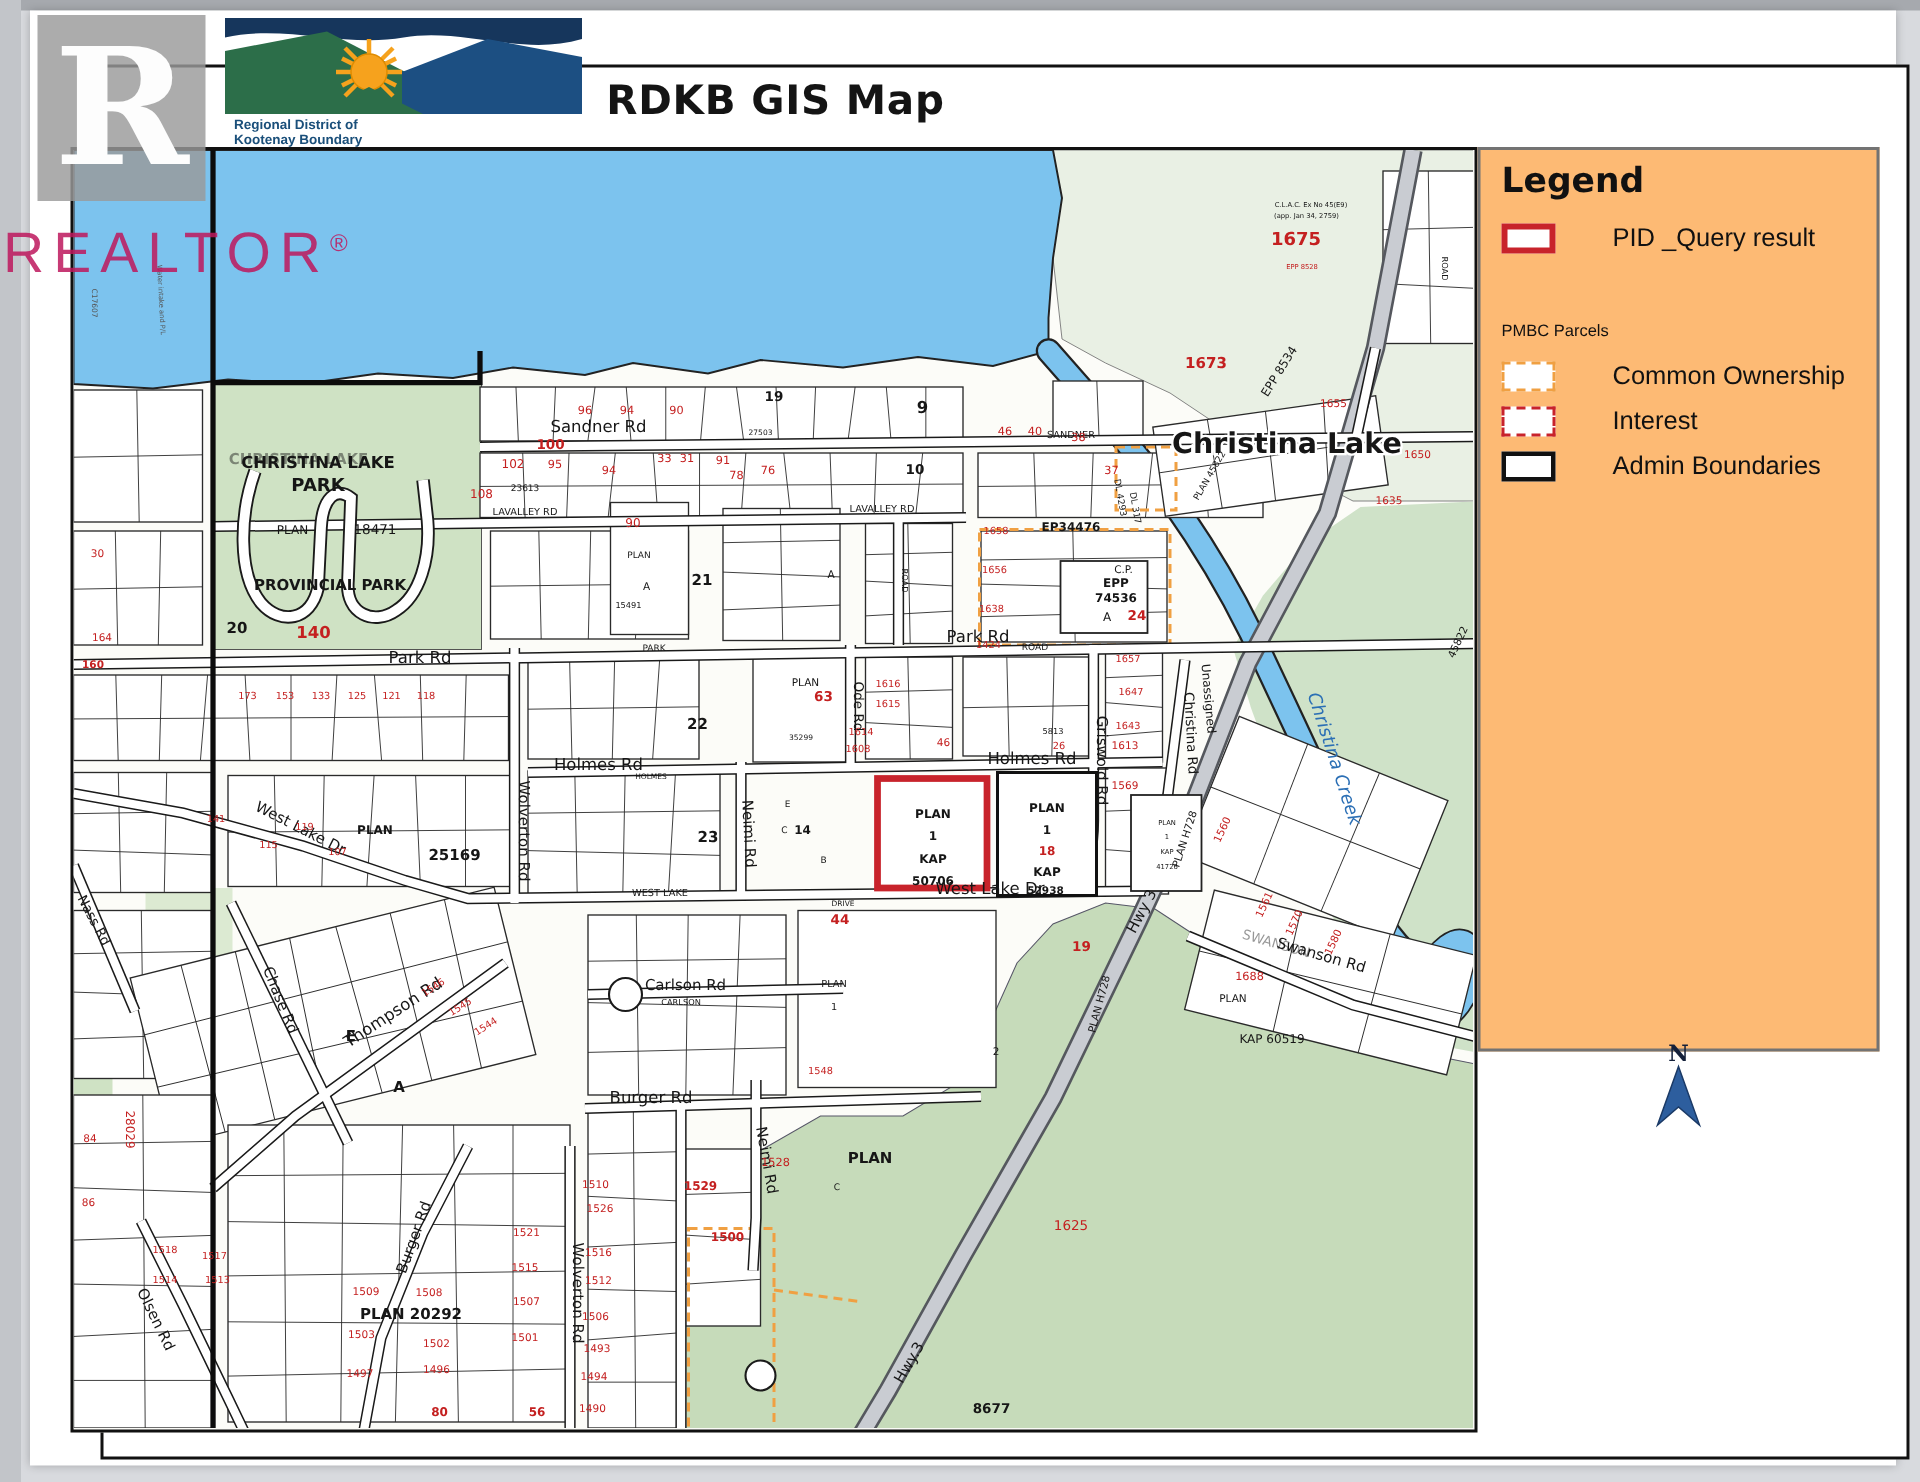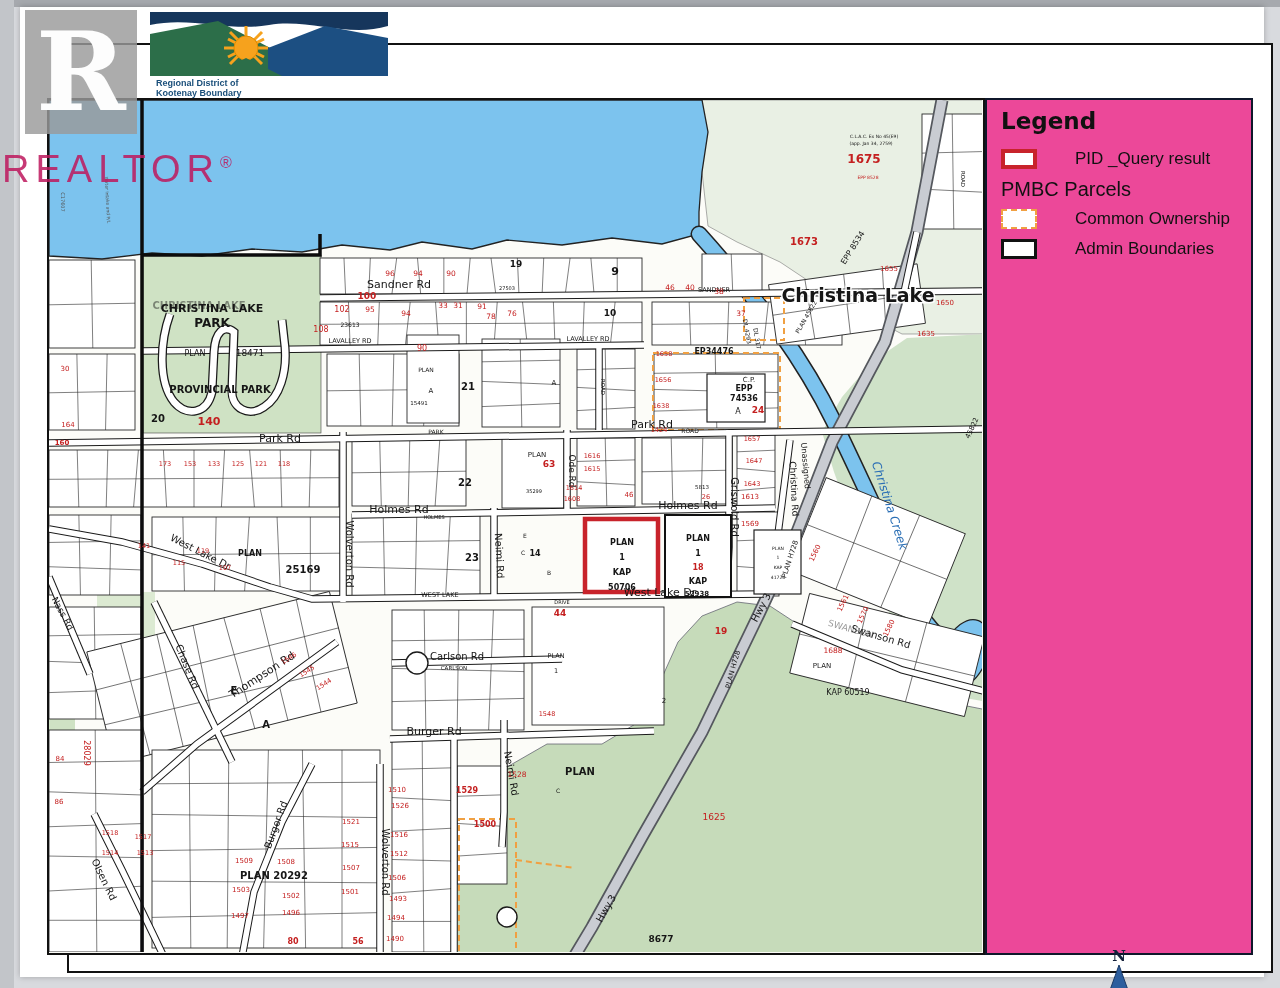--- a/index.html
+++ b/index.html
@@ -13,27 +13,27 @@
     border:2px solid #111;box-sizing:border-box;background:#fff;}
   .title{position:absolute;left:217px;top:52px;width:600px;text-align:center;
     font-size:27px;font-weight:bold;color:#141414;letter-spacing:.5px;
     font-family:"DejaVu Sans","Liberation Sans",sans-serif;}
   .logo{position:absolute;left:150px;top:12px;width:238px;height:88px;}
   .logo-text{position:absolute;left:6px;top:66px;font-size:9px;font-weight:bold;
     color:#1a4f7a;line-height:10px;}
   .map{position:absolute;left:47px;top:98px;width:938px;height:857px;
     border:2.5px solid #111;box-sizing:border-box;background:#fbfbf7;}
   .map svg{display:block;}
-  .panel{position:absolute;left:985px;top:98px;width:268px;height:857px;
-    border:2px solid #0f172a;box-sizing:border-box;background:#ec4899;}
+  .panel{position:absolute;left:985px;top:98px;width:268px;height:603px;
+    border:2px solid #737373;box-sizing:border-box;background:#fdba74;}
   .legend{position:absolute;left:14px;top:8px;}
   .legend-title{font-size:23px;font-weight:bold;color:#111;margin-bottom:10px;
     font-family:"DejaVu Sans","Liberation Sans",sans-serif;}
   .legend-row{display:flex;align-items:center;height:30px;gap:26px;}
-  .legend-header{font-size:20px;color:#111;height:30px;display:flex;align-items:center;}
+  .legend-header{font-size:11px;color:#111;height:30px;display:flex;align-items:center;margin-top:32px;}
   .sw{width:36px;height:20px;margin-right:12px;box-sizing:border-box;background:#fff;flex:0 0 36px;}
   .sw-pid{border:4px solid #c8232b;}
   .sw-common{border:2px dashed #f0a042;}
   .sw-interest{border:2px dashed #c8232b;}
   .sw-parcels{border:1.5px solid #8a8a8a;}
   .sw-admin{border:3.5px solid #111;}
   .legend-label{font-size:17px;color:#111;white-space:nowrap;}
   .info{position:absolute;left:0;bottom:6px;width:100%;}
   .north{position:absolute;left:0;top:0;width:100%;text-align:center;}
   .wm-block{position:absolute;left:25px;top:10px;width:112px;height:124px;
@@ -48,20 +48,21 @@
 <body>
 
 <div class="stage">
   <div class="edge-top"></div>
   <div class="edge-left"></div>
 
   <div class="sheet">
     <div class="pageframe"></div>
   </div>
 
+  <div class="title">RDKB GIS Map</div>
 
   <div class="logo">
     <svg width="238" height="64" viewBox="0 0 238 64">
       <rect x="0" y="0" width="238" height="64" fill="#ffffff"></rect>
       <path d="M0,0 H238 V14 C198,26 158,6 119,13 C80,20 40,4 0,13 Z" fill="#16365c"></path>
       <path d="M0,64 L0,22 L68,9 L128,40 L128,64 Z" fill="#2c6e49"></path>
       <path d="M118,64 L118,36 L175,14 L238,26 L238,64 Z" fill="#1c4f82"></path>
       <g stroke="#f6a21d" stroke-width="3">
         <line x1="96" y1="14" x2="96" y2="58"></line>
           <line x1="74" y1="36" x2="118" y2="36"></line>
@@ -621,20 +622,24 @@
         <span class="sw sw-pid"></span>
         <span class="legend-label">PID _Query result</span>
       </div>
       <div class="legend-header">PMBC Parcels</div>
       <div id="legend-items">
           <div class="legend-row">
             <span class="sw sw-common"></span>
             <span class="legend-label">Common Ownership</span>
           </div>
           <div class="legend-row">
+            <span class="sw sw-interest"></span>
+            <span class="legend-label">Interest</span>
+          </div>
+          <div class="legend-row">
             <span class="sw sw-admin"></span>
             <span class="legend-label">Admin Boundaries</span>
           </div>
         </div>
     </div>
 
     <div class="info">
       <div class="north">
         <svg width="60" height="62" viewBox="0 0 60 62">
           <text x="30" y="14" text-anchor="middle" font-size="15" font-weight="bold" font-family="DejaVu Serif, Liberation Serif, serif" fill="#14203a">N</text>

